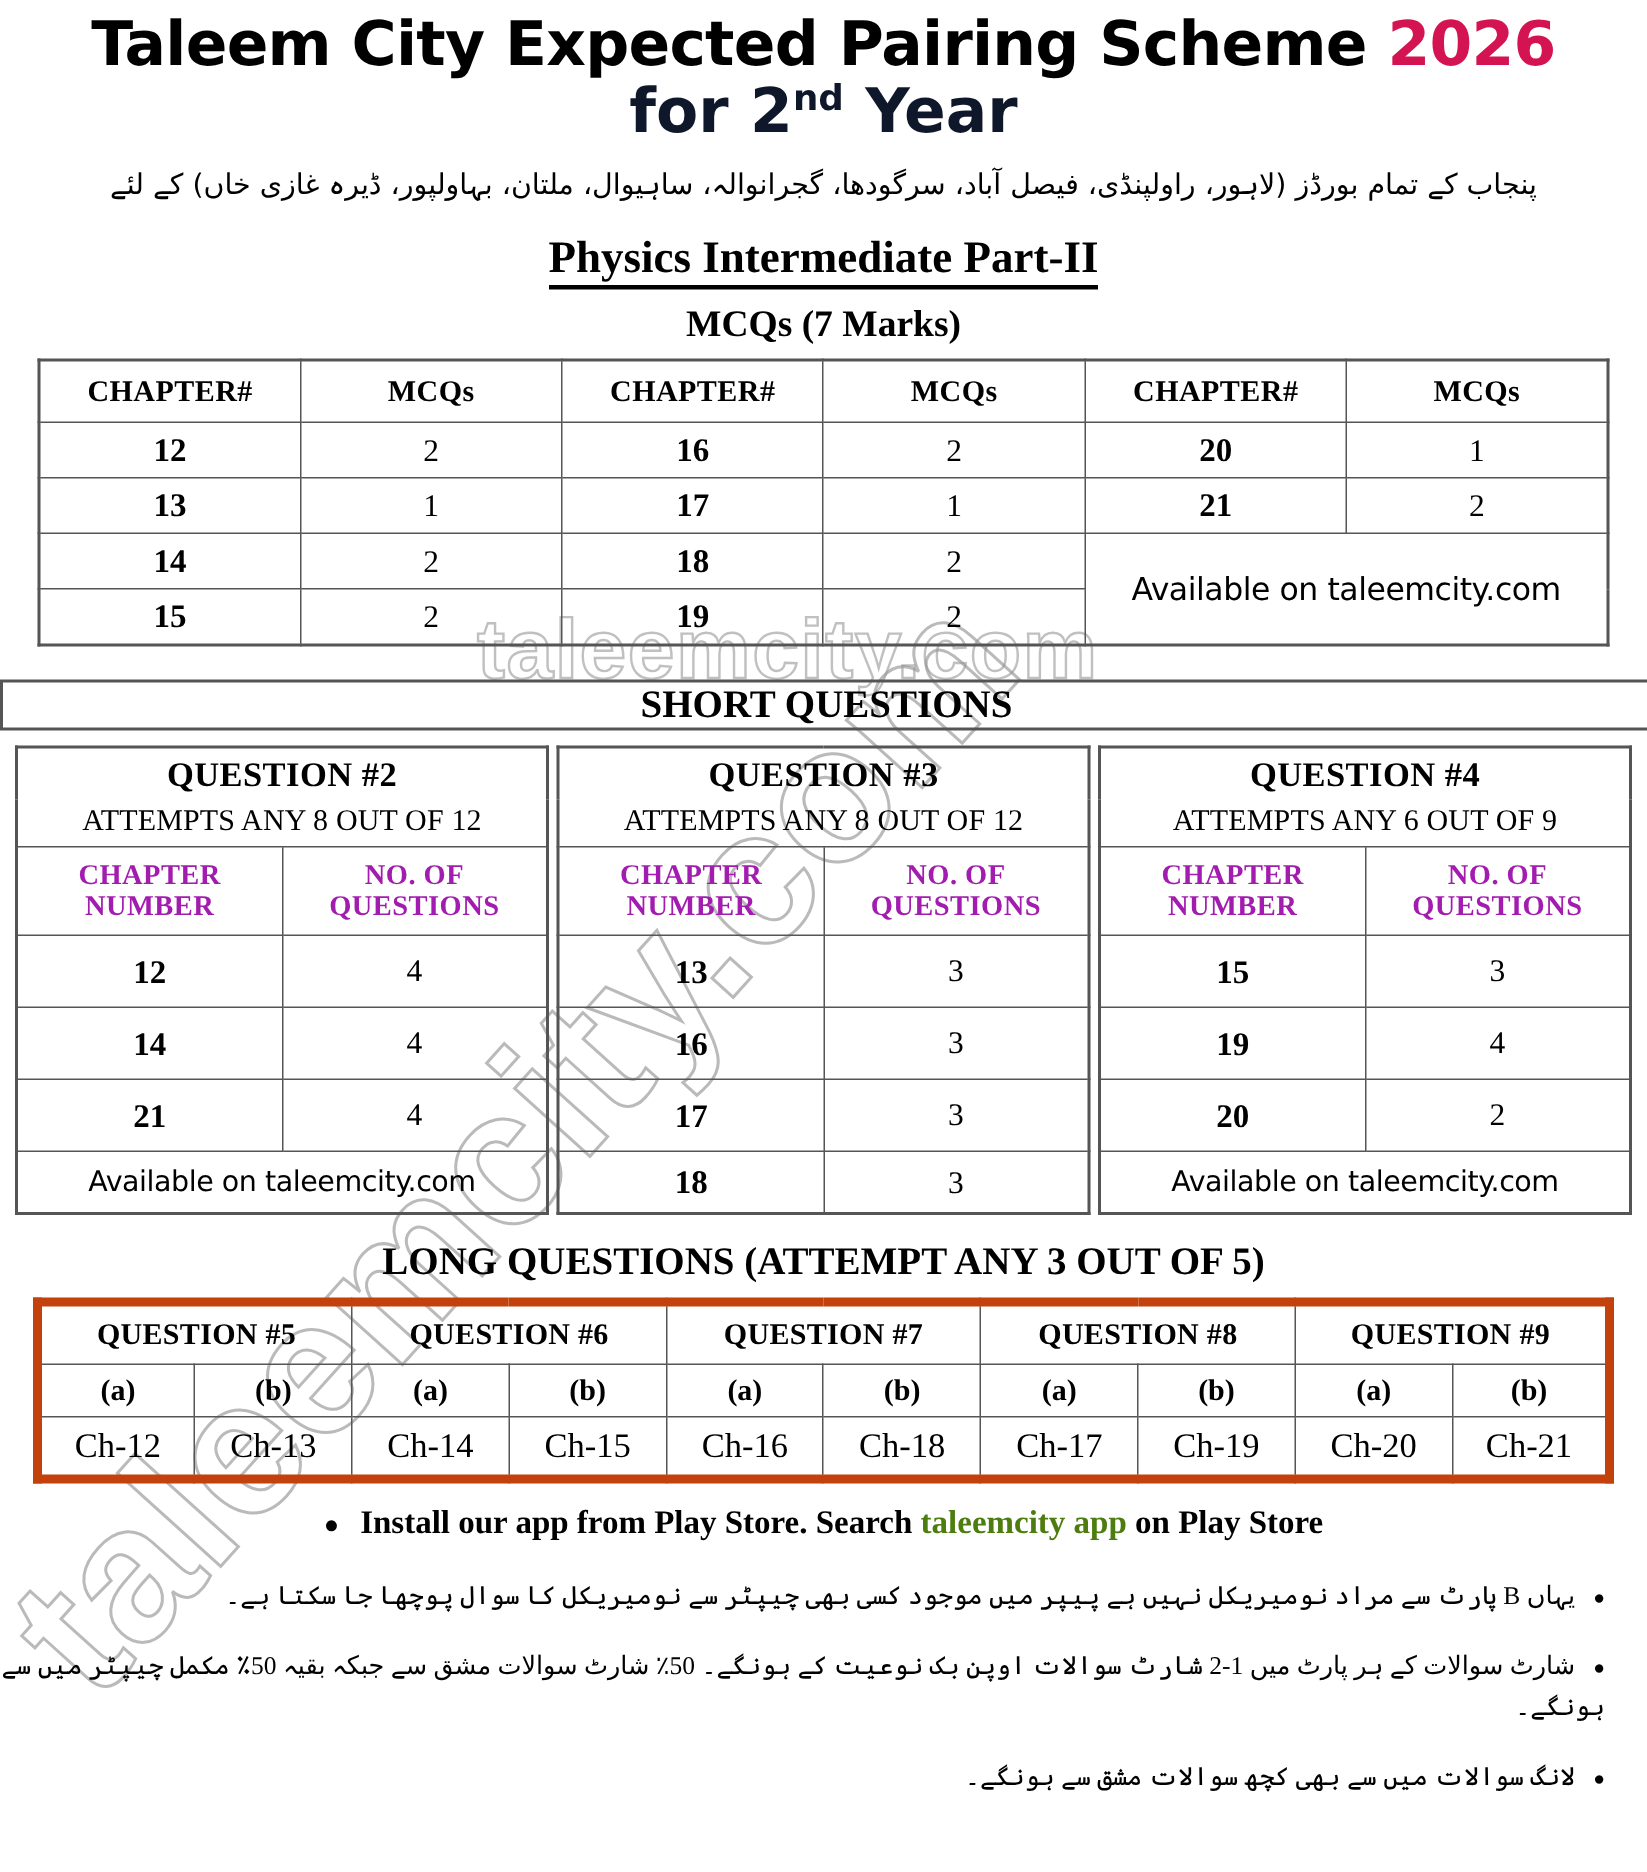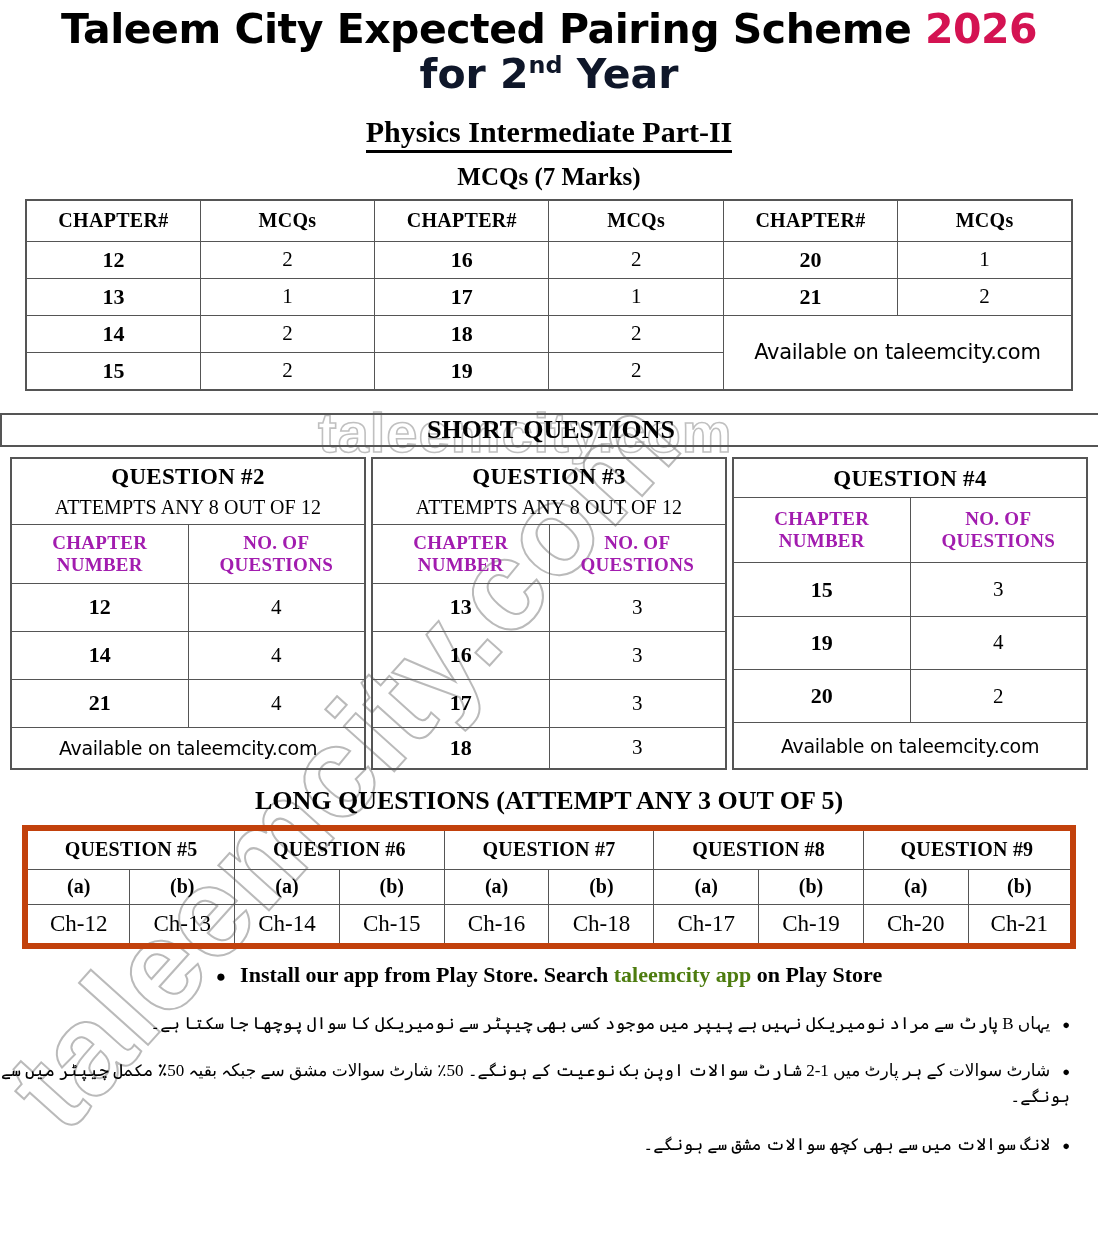--- a/index.html
+++ b/index.html
@@ -199,20 +199,21 @@
   <div class="wm wm-big">taleemcity.com</div>
   <div class="wm wm-small">taleemcity.com</div>
 </div>
 
 <div class="page">
 
   <h1 class="title-main"><span>Taleem City Expected Pairing Scheme </span><span class="yr">2026</span></h1>
 
   <div class="title-sub"><span>for 2</span><sup>nd</sup><span> Year</span></div>
 
+  <div class="urdu">پنجاب کے تمام بورڈز (لاہور، راولپنڈی، فیصل آباد، سرگودھا، گجرانوالہ، ساہیوال، ملتان، بہاولپور، ڈیرہ غازی خاں) کے لئے</div>
 
   <div class="subject"><span>Physics Intermediate Part-II</span></div>
 
   <div class="sec-head">MCQs (7 Marks)</div>
 
   <div class="mcq-wrap">
     <table class="mcq">
       <tbody>
           <tr>
         <td class="hd">CHAPTER#</td>
@@ -322,20 +323,23 @@
         </tr>
       </tbody>
         </table>
     </div>
 
     <div class="sq-col">
       <table class="sq">
         <tbody>
             <tr>
           <td class="qtitle" colspan="2">QUESTION #4</td>
+        </tr>
+        <tr>
+          <td class="qattempt" colspan="2">ATTEMPTS ANY 6 OUT OF 9</td>
         </tr>
         <tr>
           <td class="chd">CHAPTER NUMBER</td>
           <td class="chd">NO. OF QUESTIONS</td>
         </tr>
         <tr>
           <td class="cnum">15</td>
           <td class="cval">3</td>
         </tr>
         <tr>

